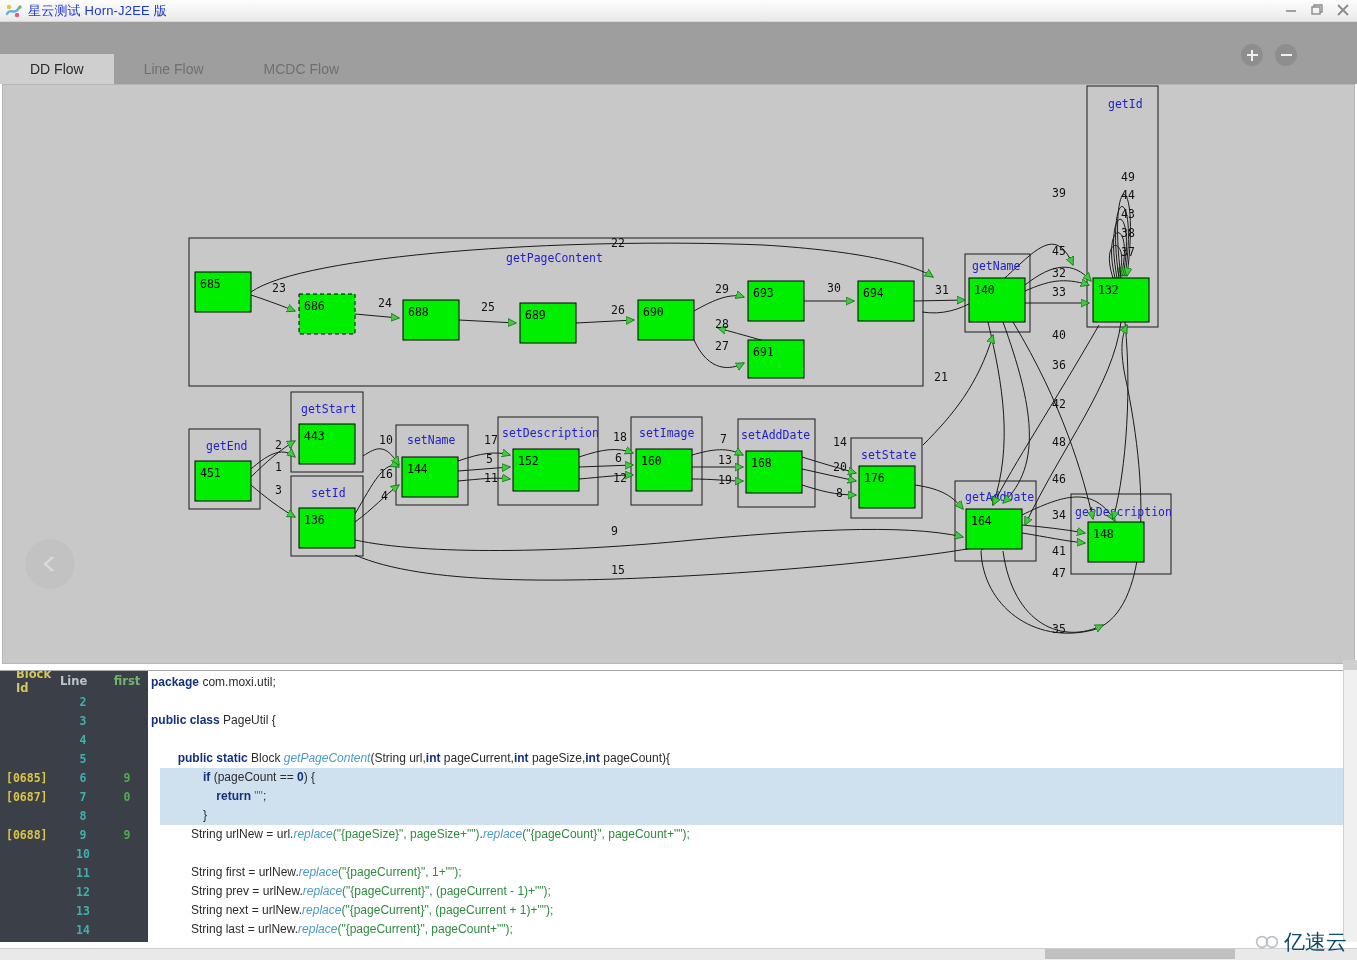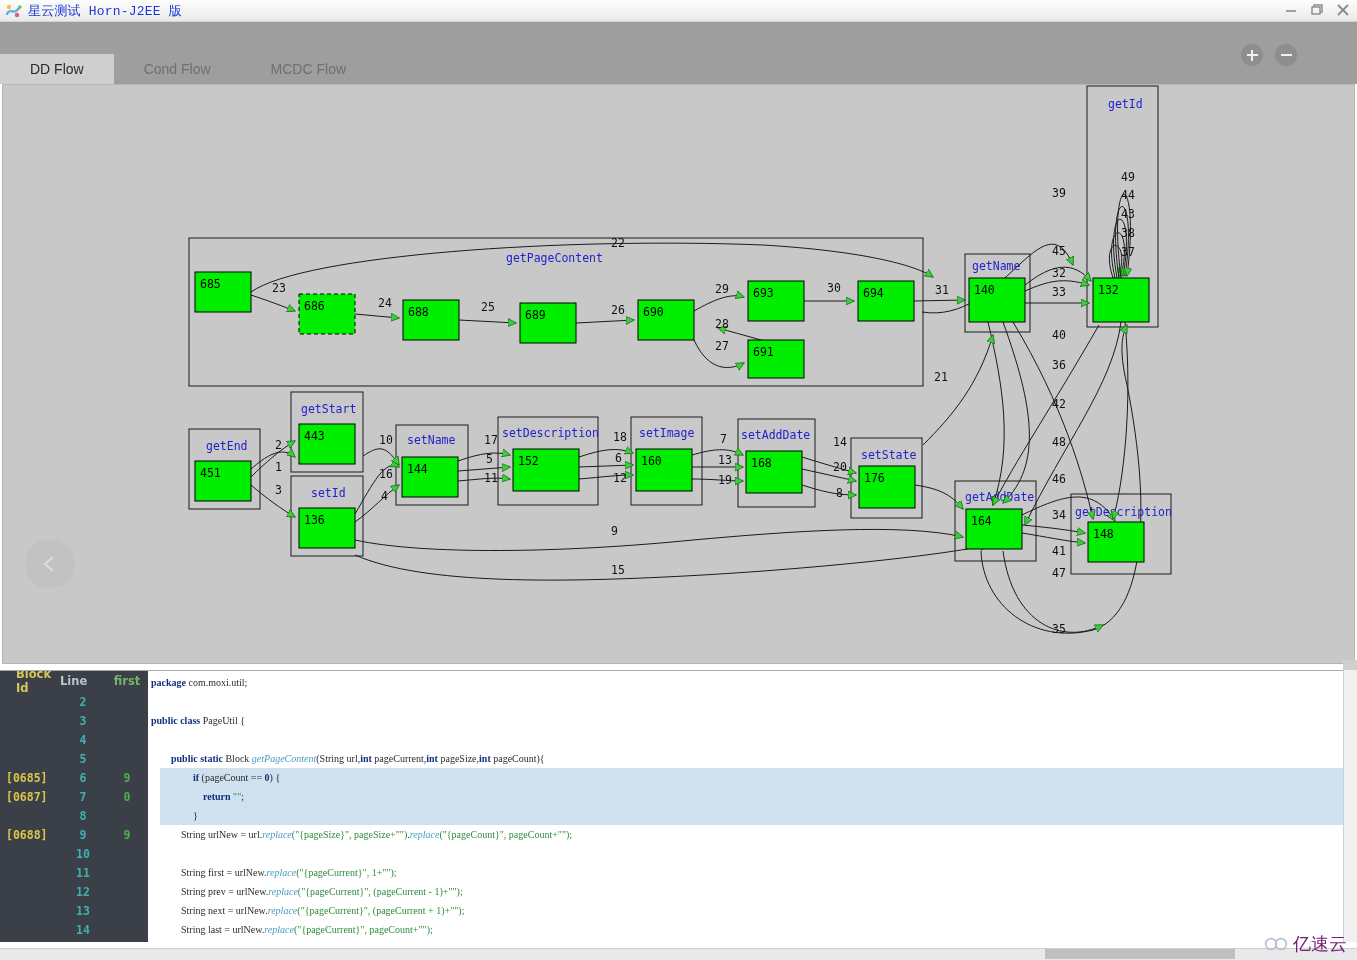--- a/index.html
+++ b/index.html
@@ -15,21 +15,21 @@
   
   #titlebar{
     position:absolute; left:0; top:0; width:1357px; height:22px;
     background:linear-gradient(to bottom,#fdfdfd 0%,#f2f2f2 60%,#e9e9e9 100%);
     border-bottom:1px solid #d4d4d4;
     display:flex; align-items:center;
   }
   #app-icon{ width:18px;height:16px;margin-left:5px;margin-right:5px;position:relative;flex:none;}
   #title-text{
     font-size:13px; color:#1a36d6; letter-spacing:0.2px;
-    font-family:Liberation Mono, monospace;
+    font-family:Liberation Sans, sans-serif;
   }
   .win-btns{ position:absolute; right:6px; top:2px; display:flex; gap:10px; align-items:center;}
   .win-btn{ width:16px;height:16px;position:relative;color:#8a8a8a;}
   .win-btn svg{display:block;}
 
   
   #tabstrip{
     position:absolute; left:0; top:22px; width:1357px; height:62px;
     background:#9e9e9e;
   }
@@ -91,22 +91,22 @@
     display:flex; height:19px; align-items:center;
     font-size:11.5px;
     font-family:"DejaVu Sans Mono","Liberation Mono",monospace;
   }
   .g-block{ width:60px; color:#d9c547; padding-left:6px; font-weight:bold;}
   .g-line{ width:46px; color:#3fb0b0; text-align:center; font-weight:bold;}
   .g-exce{ width:42px; color:#4fae4f; text-align:center; font-weight:bold;}
 
   #code{
     flex:1; position:relative; background:#ffffff;
-    font-family:Liberation Serif, serif;
-    font-size:10px;
+    font-family:Liberation Sans, sans-serif;
+    font-size:12px;
     padding-top:2px;
     overflow:hidden;
   }
   .code-line{
     height:19px; line-height:19px; white-space:pre; padding-left:3px;
     color:#2b2b2b;
   }
   .code-line.hl{ background:#cfe1ef;margin-left:12px; }
   .kw{ color:#14307e; font-weight:bold;}
   .mth{ color:#4a9bc4; font-style:italic;}
@@ -125,21 +125,21 @@
   #hscroll{
     position:absolute; left:0; bottom:0; width:1357px; height:12px;
     background:#e9e9e9; border-top:1px solid #d0d0d0;
   }
   #hthumb{
     position:absolute; left:1045px; bottom:1px; width:190px; height:10px;
     background:#c0c0c0;
   }
   #watermark{
     position:absolute; right:10px; bottom:4px;
-    font-size:18px; color:#701a75; display:flex; align-items:center; gap:3px;
+    font-size:21px; color:#0c4a6e; display:flex; align-items:center; gap:3px;
     font-family:"DejaVu Sans","Liberation Sans",sans-serif;
   }
   .fill-strip{
     position:absolute; left:0; top:942px; width:1357px; height:18px; background:#ffffff;
   }
 </style>
 </head>
 <body>
 
 <div id="titlebar">
@@ -180,21 +180,21 @@
       <i class="h"></i>
         <i class="v"></i>
     </span>
     <span class="zoom-btn" style="position:relative;">
       <i class="h"></i>
     </span>
   </div>
 
   <div class="tabs">
     <div class="tab active">DD Flow</div>
-    <div class="tab">Cond Flow</div>
+    <div class="tab">Line Flow</div>
     <div class="tab">MCDC Flow</div>
   </div>
 </div>
 
 <div id="graph">
 
   <div class="nav-left">
     <svg width="24" height="24">
       <polyline points="15,5 7,12 15,19" fill="none" stroke="#dcdcdc" stroke-width="2.2"></polyline>
     </svg>

